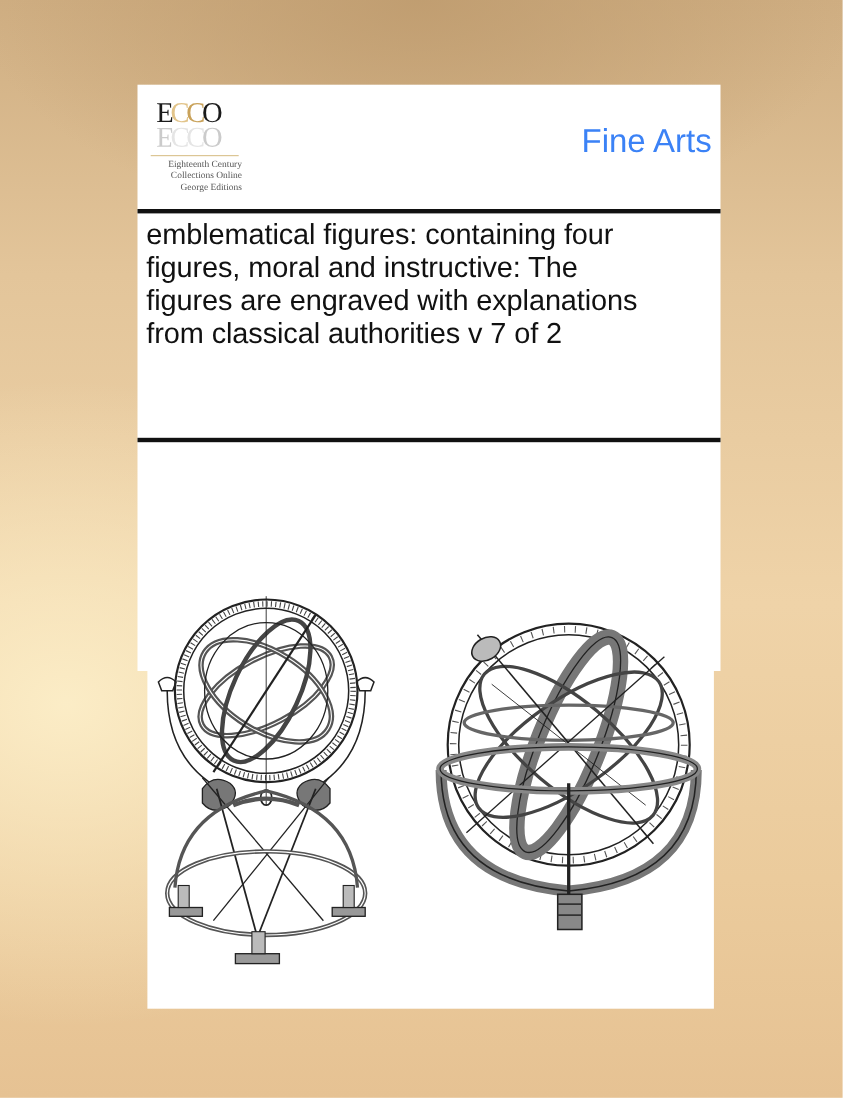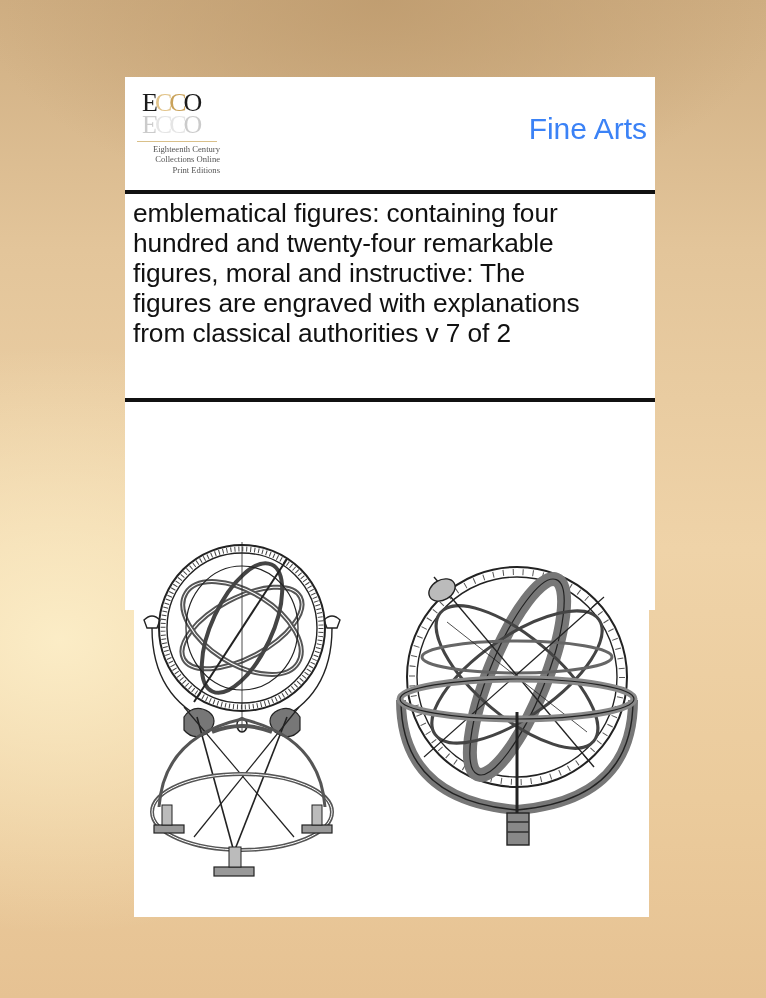--- a/index.html
+++ b/index.html
@@ -69,31 +69,30 @@
     <div class="logo-letters">
       <span style="color:#1a1a1a">E</span><span style="color:#e2c48a">C</span><span style="color:#c9a25a">C</span><span style="color:#1a1a1a">O</span>
     </div>
     <div class="logo-reflect">
       <span style="color:#333">E</span><span style="color:#999">C</span><span style="color:#999">C</span><span style="color:#333">O</span>
     </div>
     <div class="logo-rule"></div>
     <div class="logo-tagline">
       <div>Eighteenth Century</div>
       <div>Collections Online</div>
-      <div>Print Editions</div>
+      <div>George Editions</div>
     </div>
   </div>
 
   <div class="category">Fine Arts</div>
 
   <div class="rule r1"></div>
 
   <div class="title">
     <div>emblematical figures: containing four</div>
-    <div>hundred and twenty-four remarkable</div>
     <div>figures, moral and instructive: The</div>
     <div>figures are engraved with explanations</div>
     <div>from classical authorities v 7 of 2</div>
   </div>
 
   <div class="rule r2"></div>
 
 </div>
 
 <div class="panel-img">

